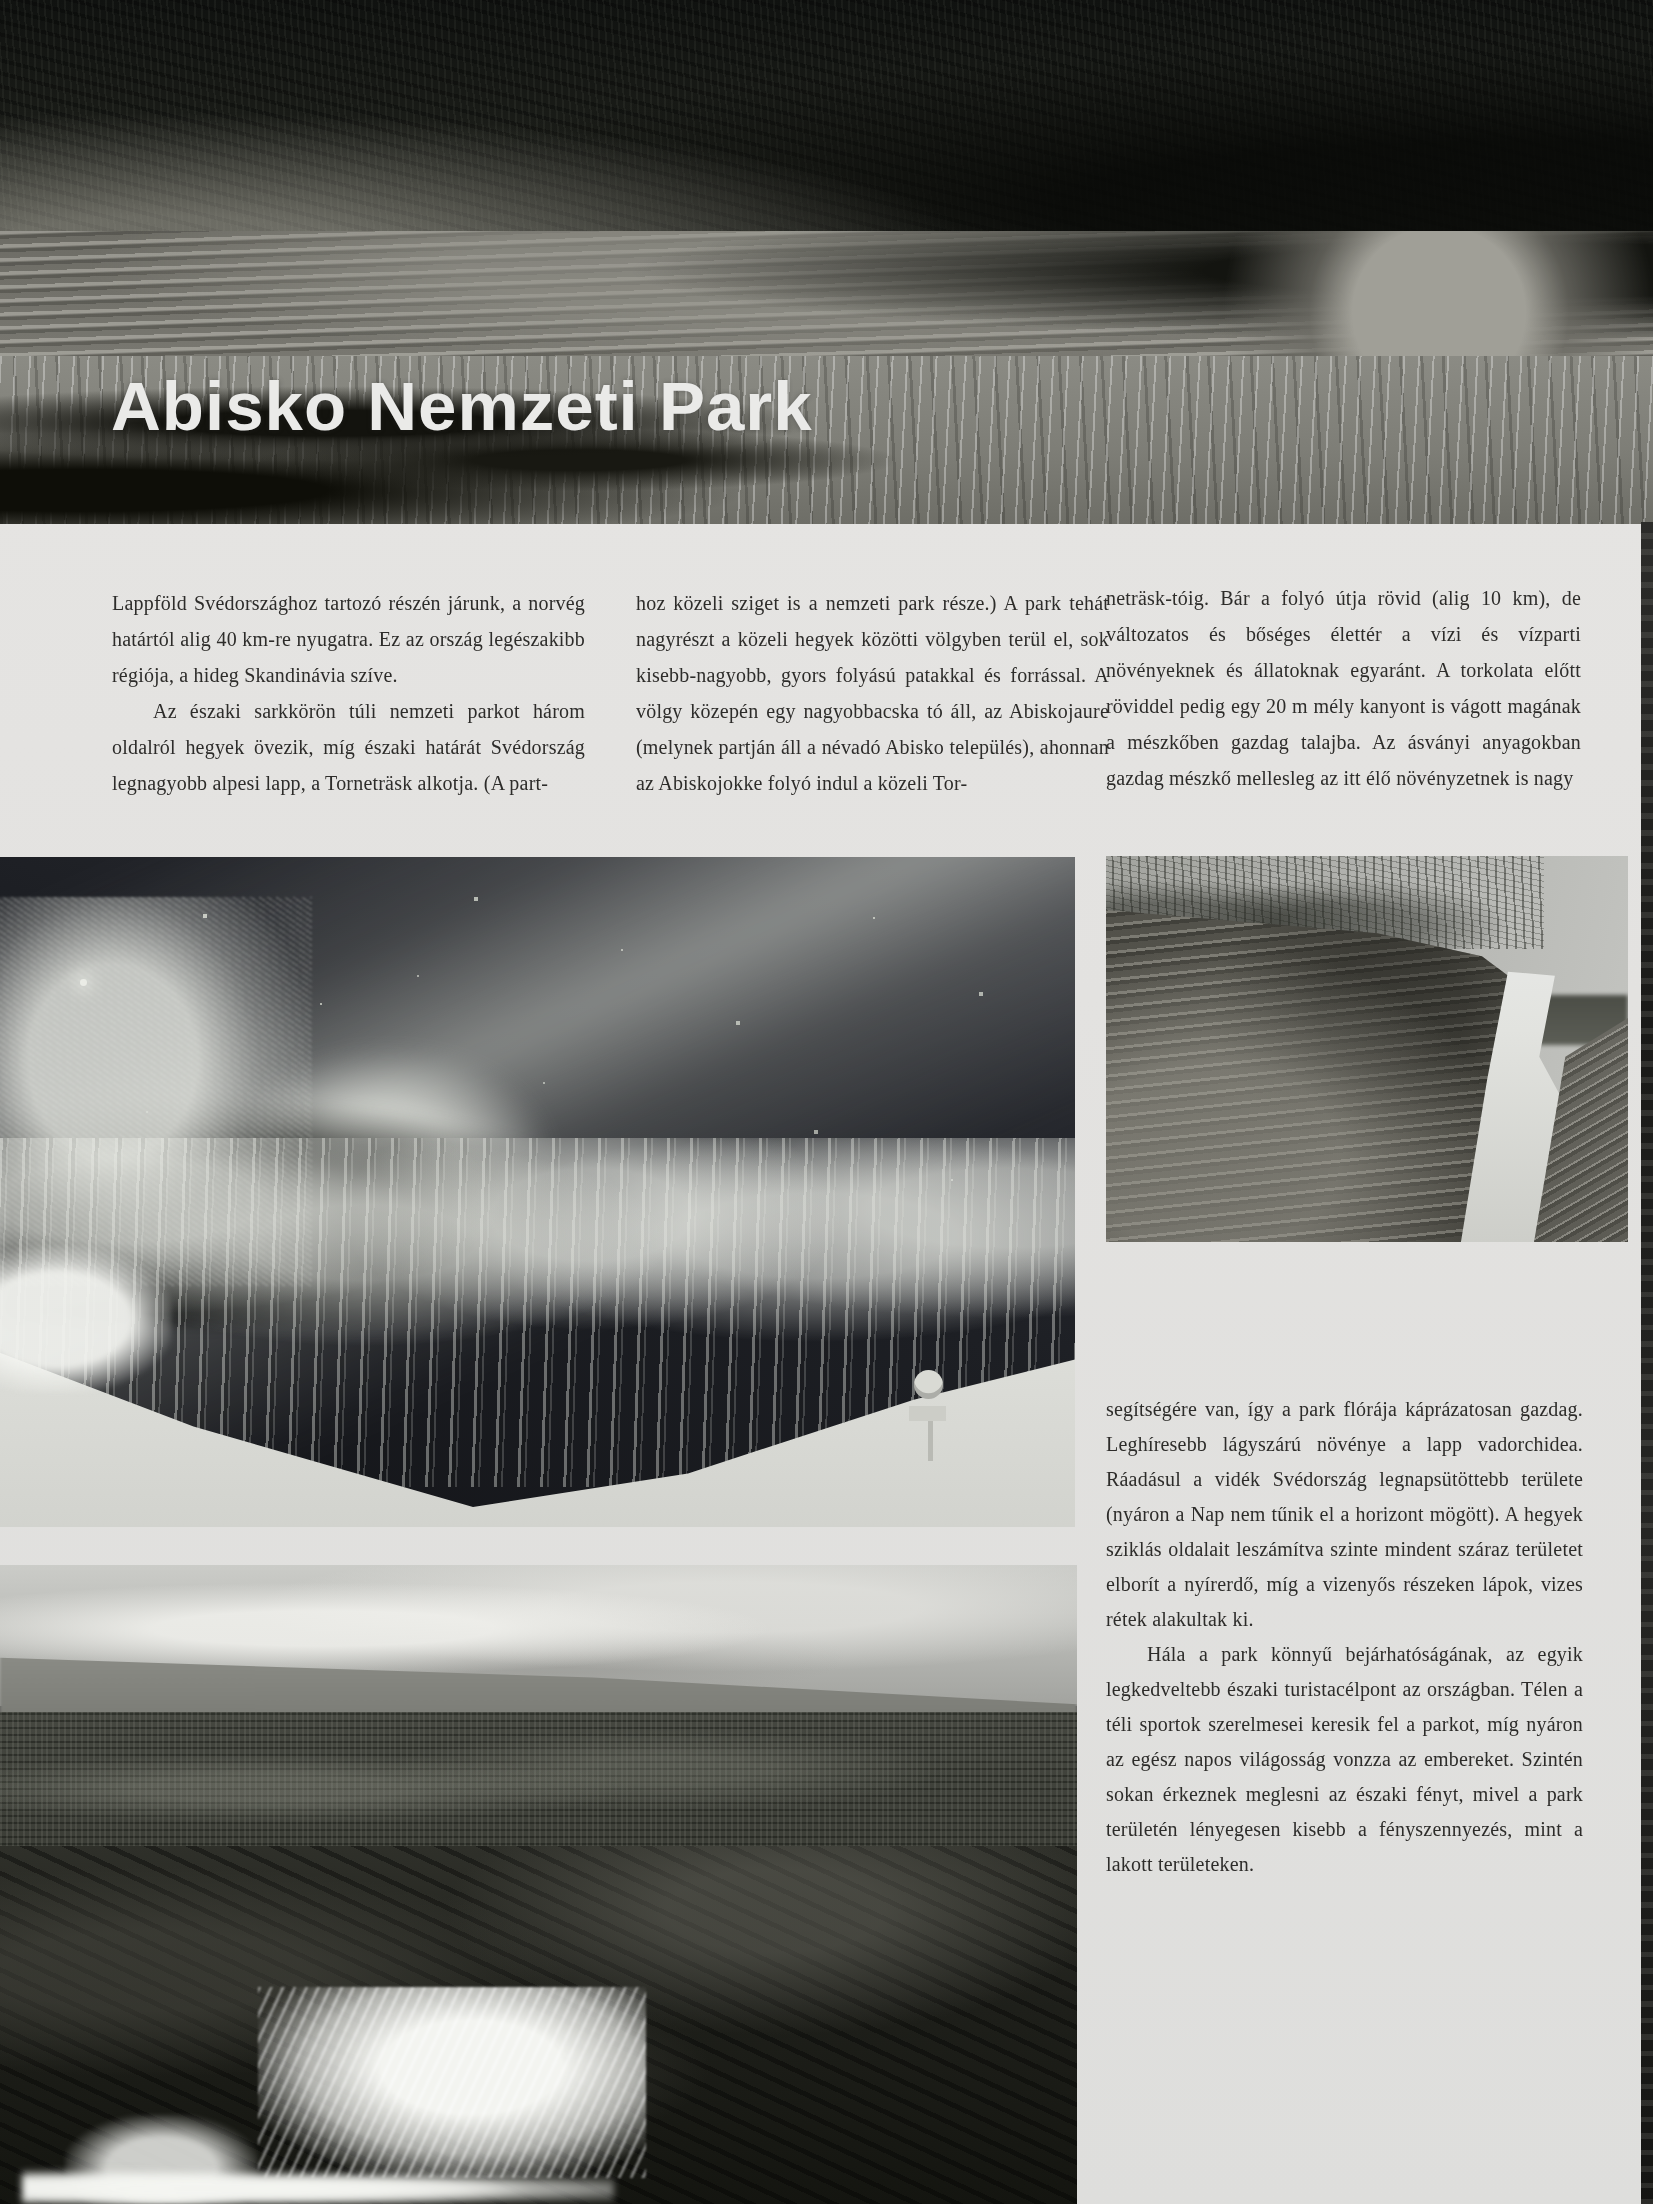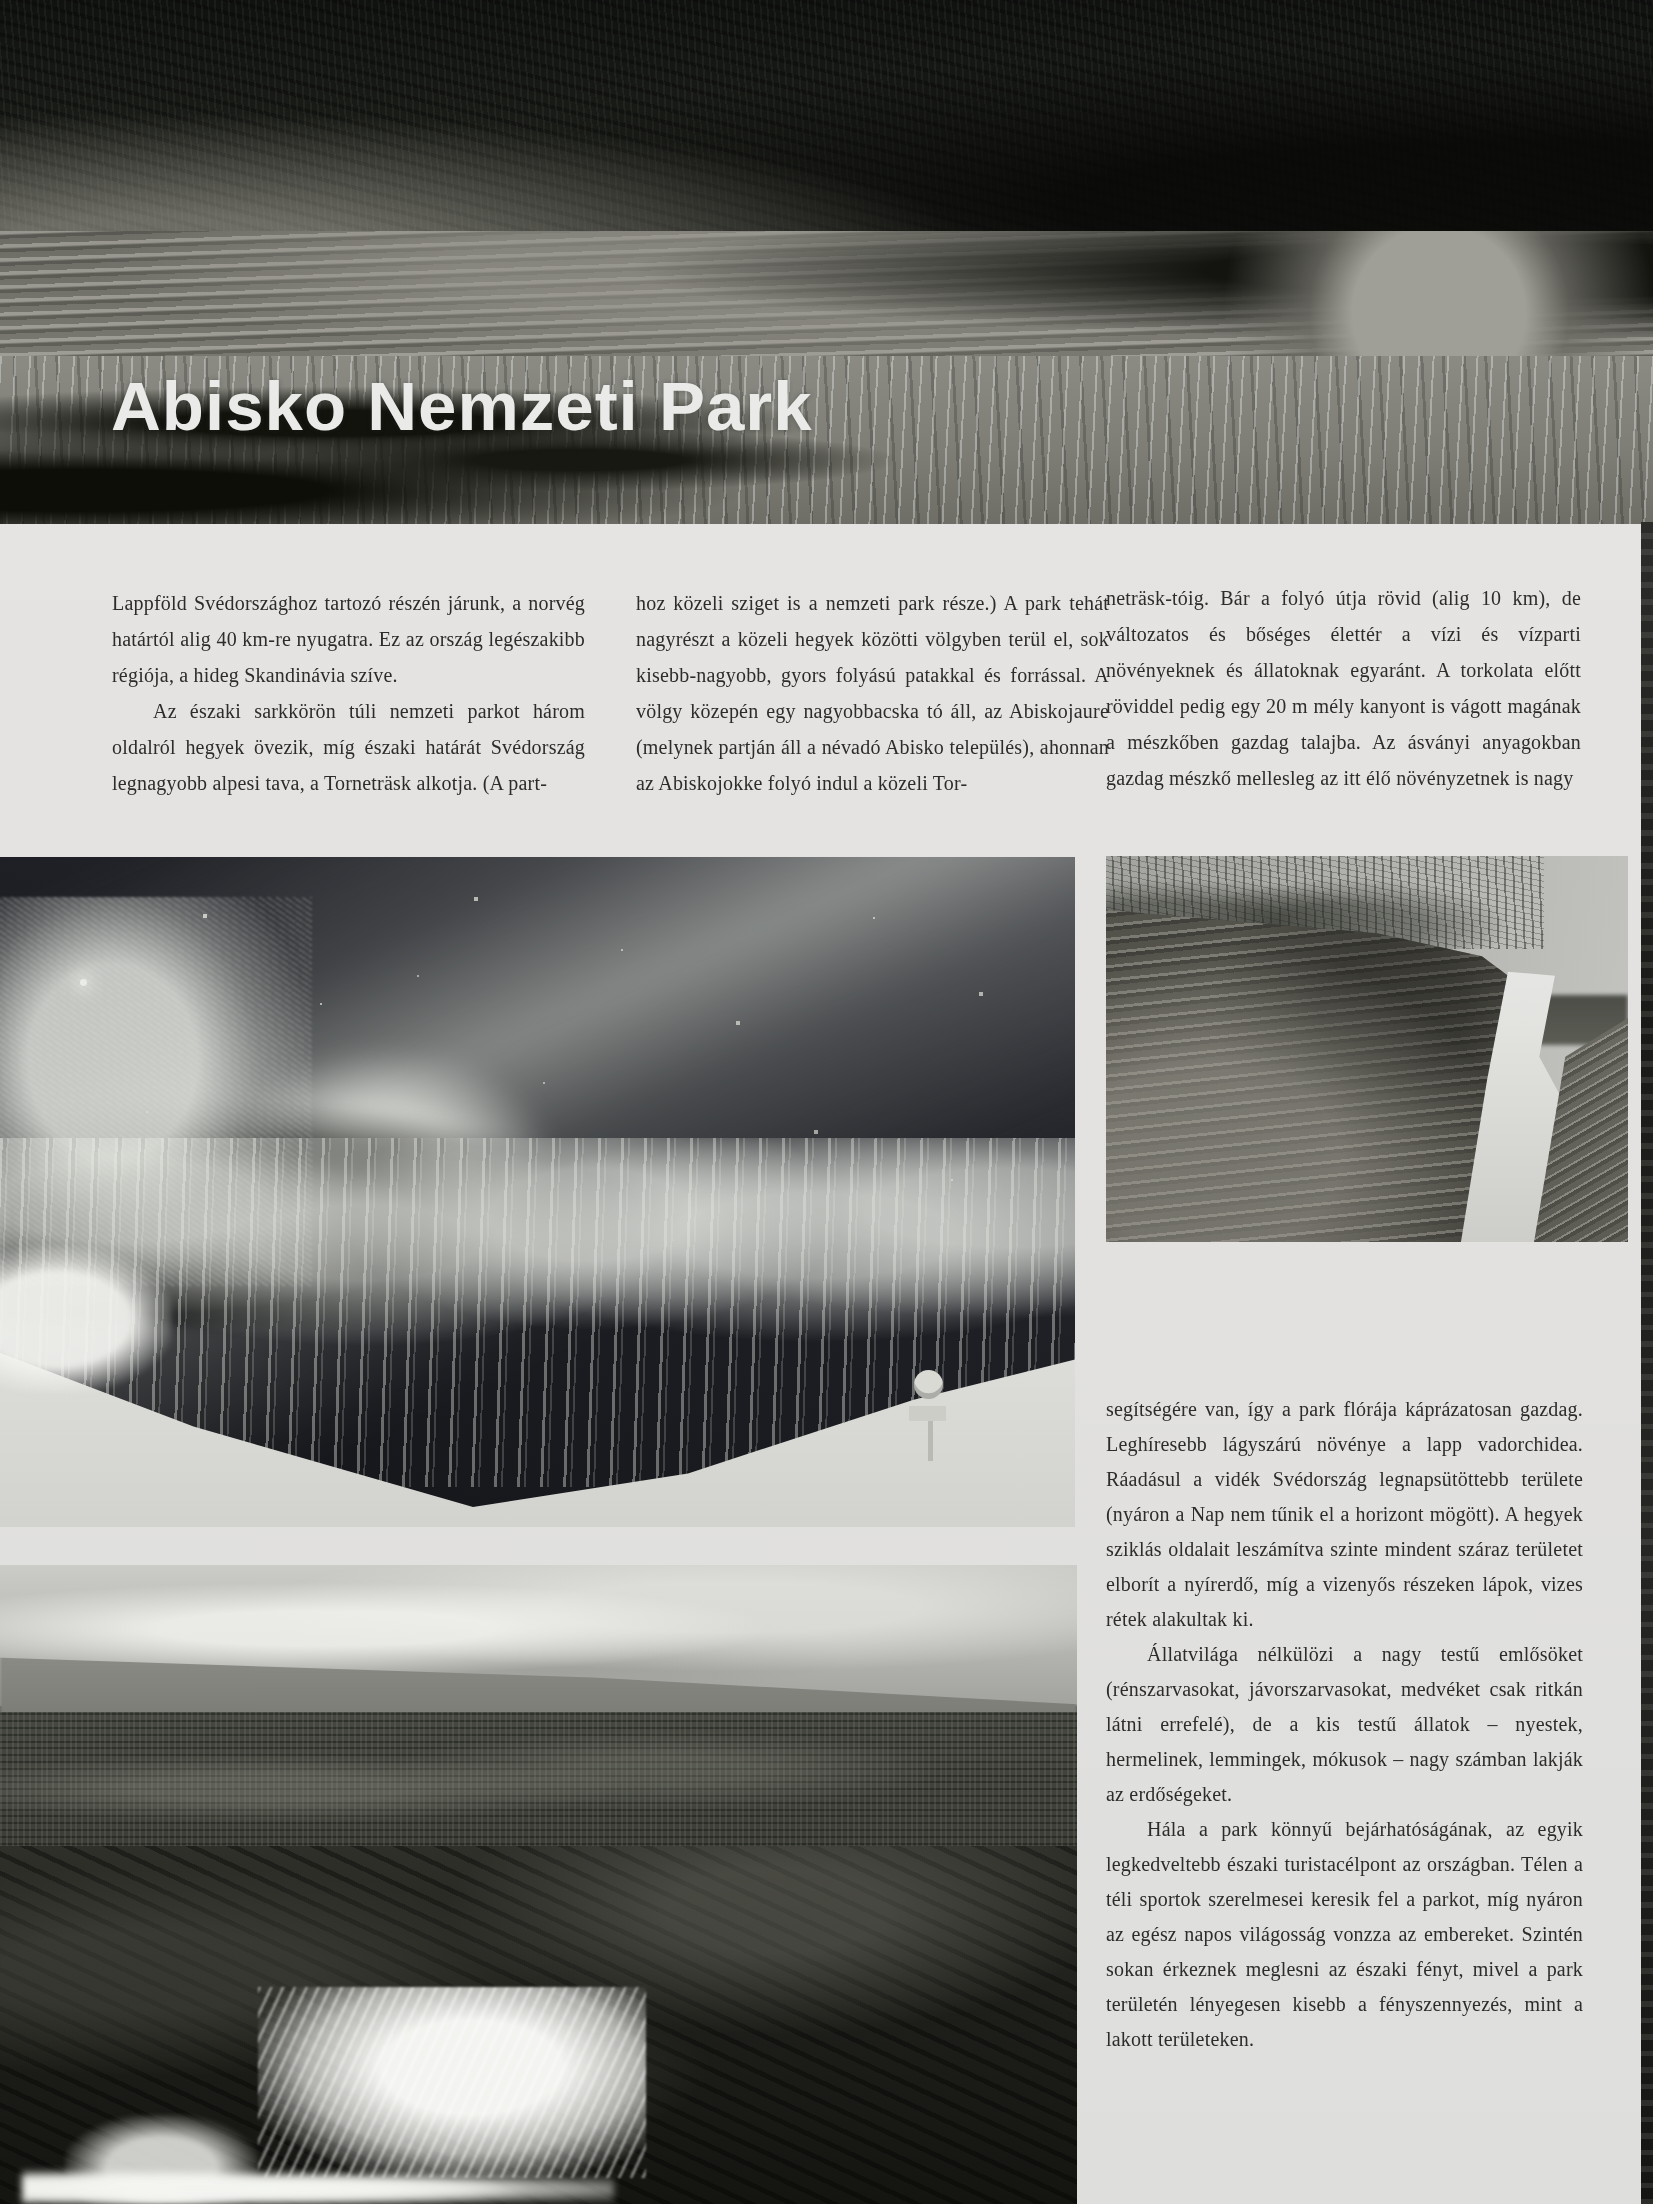--- a/index.html
+++ b/index.html
@@ -185,21 +185,21 @@
   <div class="photo photo-top">
     <div class="layer tp-forest"></div>
     <div class="layer tp-rocks"></div>
     <div class="layer tp-water"></div>
   </div>
 
   <h1 class="page-title">Abisko Nemzeti Park</h1>
 
   <div class="col col-1">
     <p>Lappföld Svédországhoz tartozó részén járunk, a norvég határtól alig 40 km-re nyugatra. Ez az ország legészakibb régiója, a hideg Skandinávia szíve.</p>
-    <p class="indent">Az északi sarkkörön túli nemzeti parkot három oldalról hegyek övezik, míg északi határát Svédország legnagyobb alpesi tava, a Torneträsk alkotja. (A part-</p>
+    <p class="indent">Az északi sarkkörön túli nemzeti parkot három oldalról hegyek övezik, míg északi határát Svédország legnagyobb alpesi lapp, a Torneträsk alkotja. (A part-</p>
   </div>
   <div class="col col-2">
     <p>hoz közeli sziget is a nemzeti park része.) A park tehát nagyrészt a közeli hegyek közötti völgyben terül el, sok kisebb-nagyobb, gyors folyású patakkal és forrással. A völgy közepén egy nagyobbacska tó áll, az Abiskojaure (melynek partján áll a névadó Abisko település), ahonnan az Abiskojokke folyó indul a közeli Tor-</p>
   </div>
   <div class="col col-3t">
     <p>neträsk-tóig. Bár a folyó útja rövid (alig 10 km), de változatos és bőséges élettér a vízi és vízparti növényeknek és állatoknak egyaránt. A torkolata előtt röviddel pedig egy 20 m mély kanyont is vágott magának a mészkőben gazdag talajba. Az ásványi anyagokban gazdag mészkő mellesleg az itt élő növényzetnek is nagy</p>
   </div>
 
   <div class="photo photo-aurora">
     <div class="layer ap-sky"></div>
@@ -221,21 +221,20 @@
     <div class="layer cp-sky"></div>
     <div class="layer cp-farforest"></div>
     <div class="layer cp-trees"></div>
     <div class="layer cp-rock"></div>
     <div class="layer cp-stream"></div>
     <div class="layer cp-rocks-right"></div>
   </div>
 
   <div class="col col-3b">
     <p>segítségére van, így a park flórája káprázatosan gazdag. Leghíresebb lágyszárú növénye a lapp vadorchidea. Ráadásul a vidék Svédország legnapsütöttebb területe (nyáron a Nap nem tűnik el a horizont mögött). A hegyek sziklás oldalait leszámítva szinte mindent száraz területet elborít a nyírerdő, míg a vizenyős részeken lápok, vizes rétek alakultak ki.</p>
-    <p class="indent">Állatvilága nélkülözi a nagy testű emlősöket (rénszarvasokat, jávorszarvasokat, medvéket csak ritkán látni errefelé), de a kis testű állatok – nyestek, hermelinek, lemmingek, mókusok – nagy számban lakják az erdőségeket.</p>
     <p class="indent">Hála a park könnyű bejárhatóságának, az egyik legkedveltebb északi turistacélpont az országban. Télen a téli sportok szerelmesei keresik fel a parkot, míg nyáron az egész napos világosság vonzza az embereket. Szintén sokan érkeznek meglesni az északi fényt, mivel a park területén lényegesen kisebb a fényszennyezés, mint a lakott területeken.</p>
   </div>
 
   <div class="photo photo-river">
     <div class="layer bp-sky"></div>
     <div class="layer bp-ridge"></div>
     <div class="layer bp-forest"></div>
     <div class="layer bp-fg"></div>
     <div class="layer bp-rapids"></div>
     <div class="layer bp-pool"></div>

